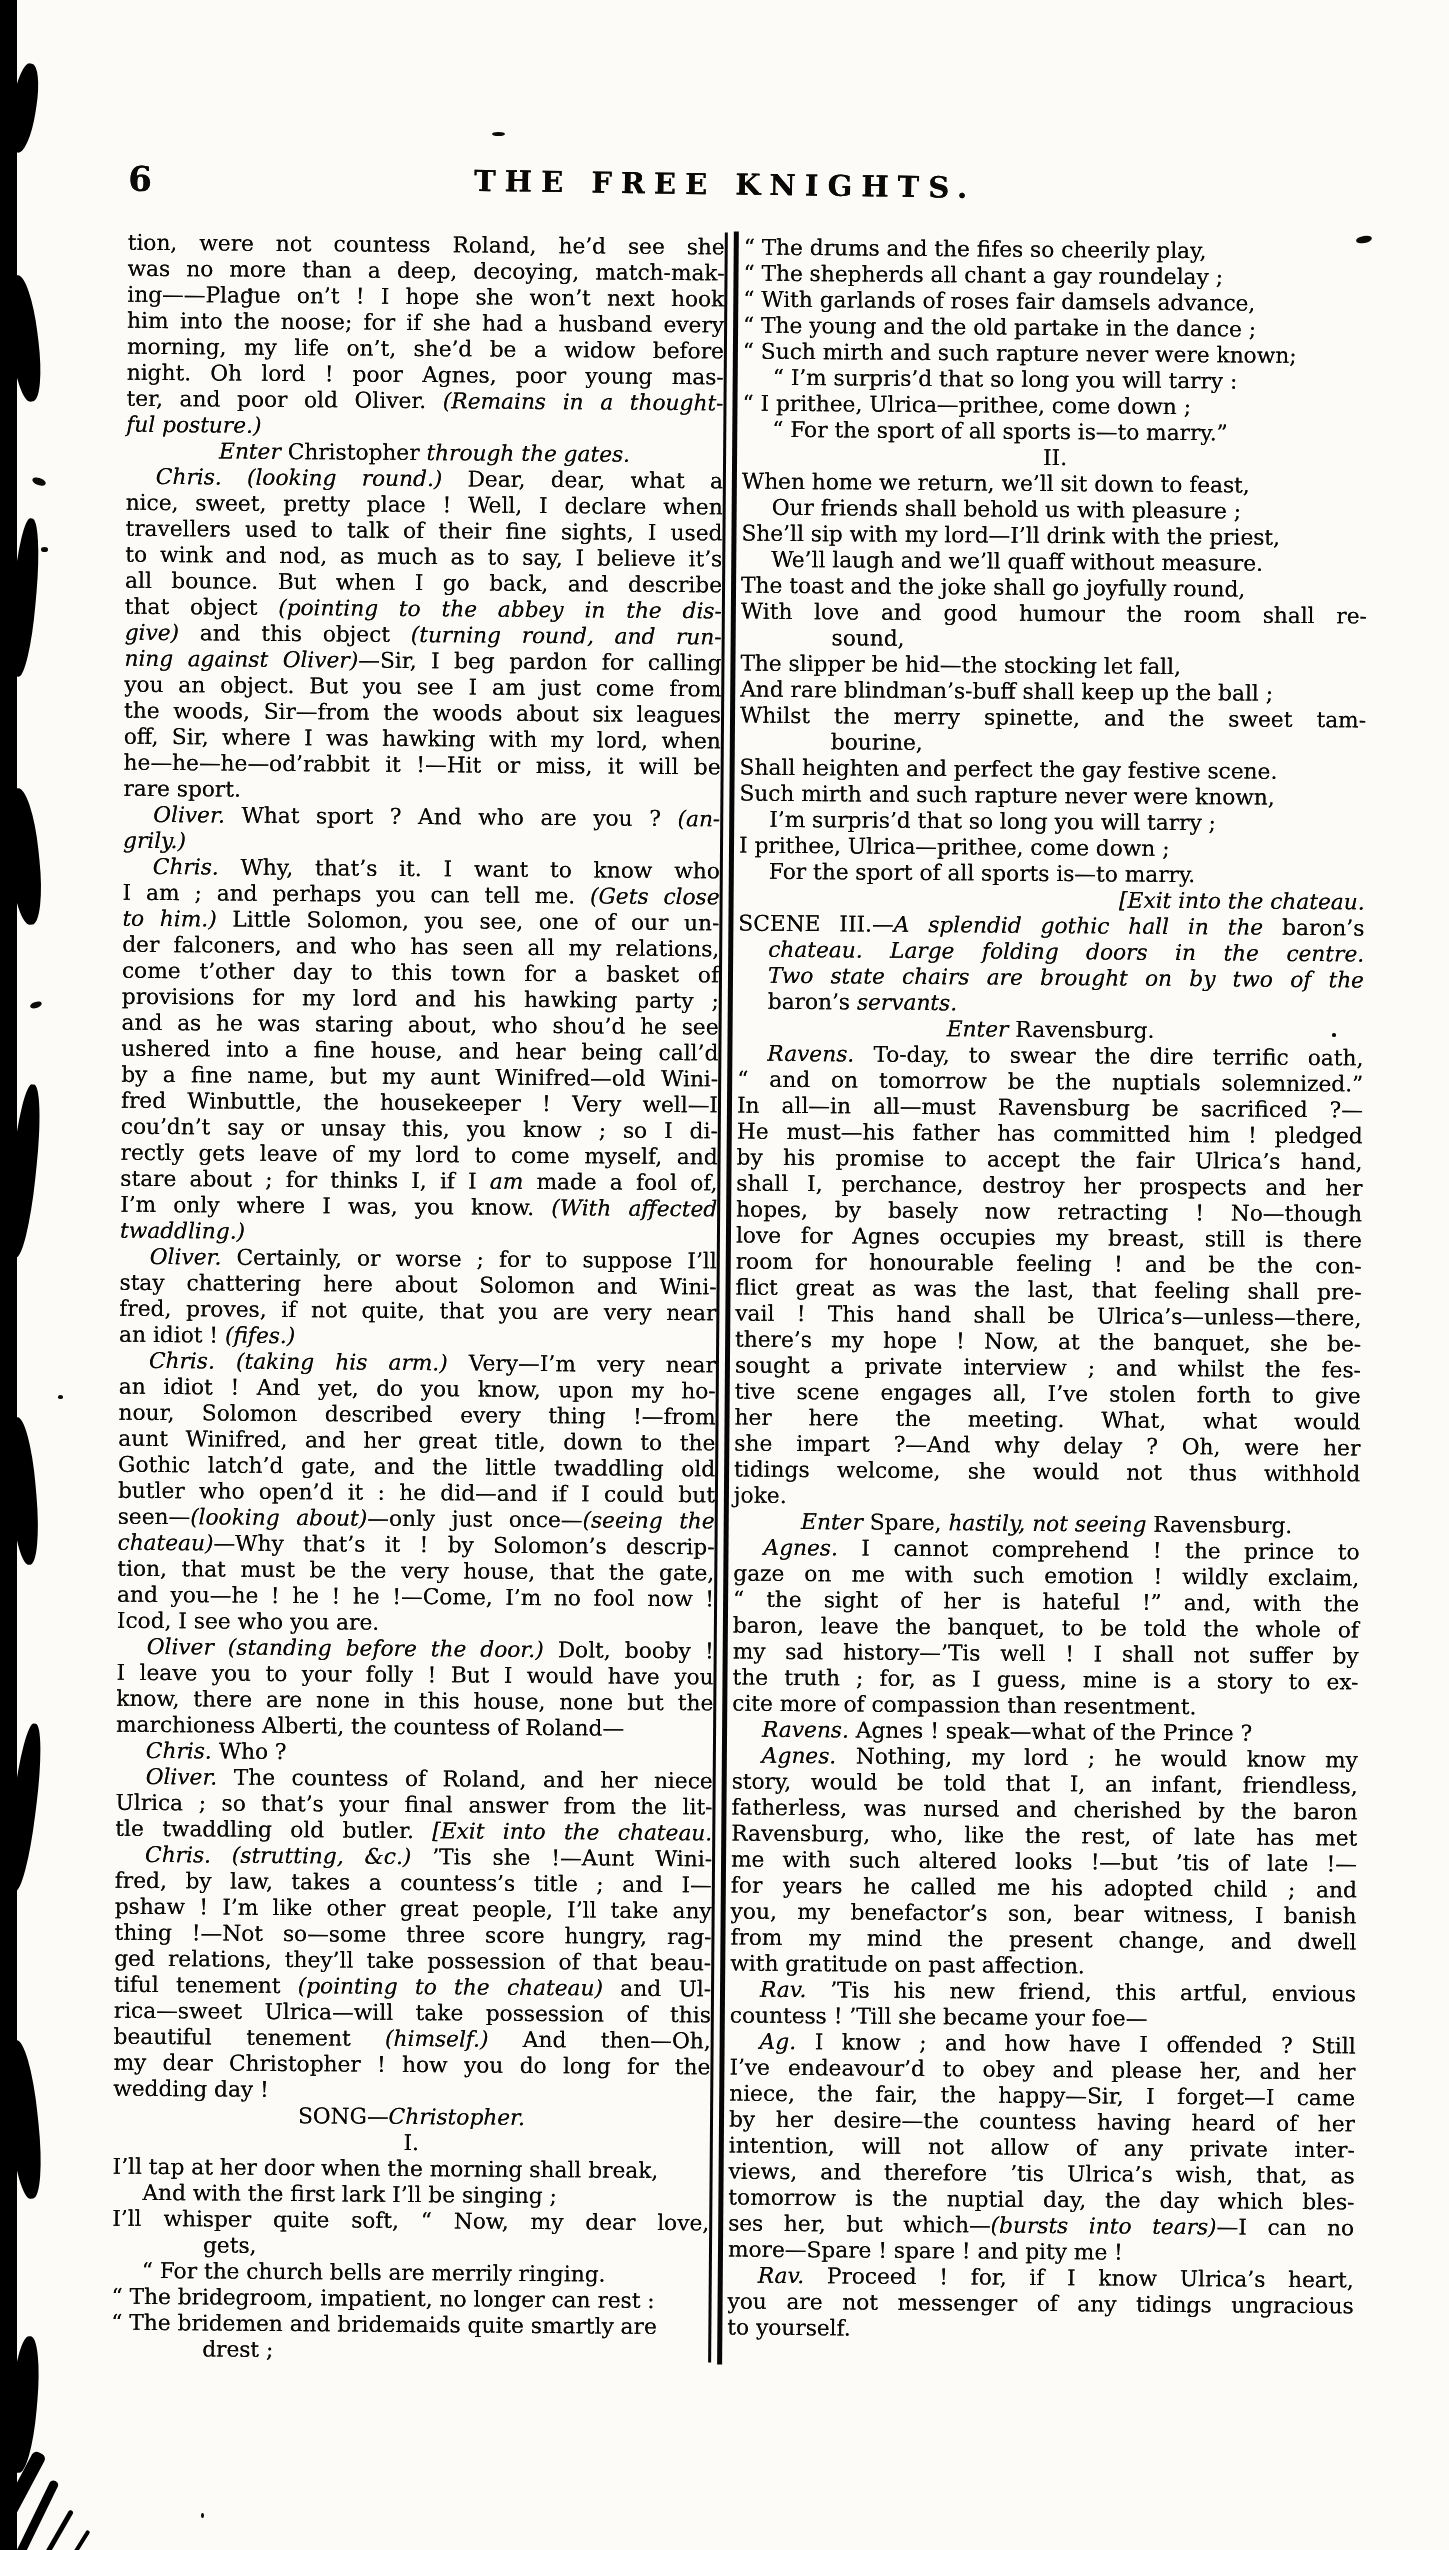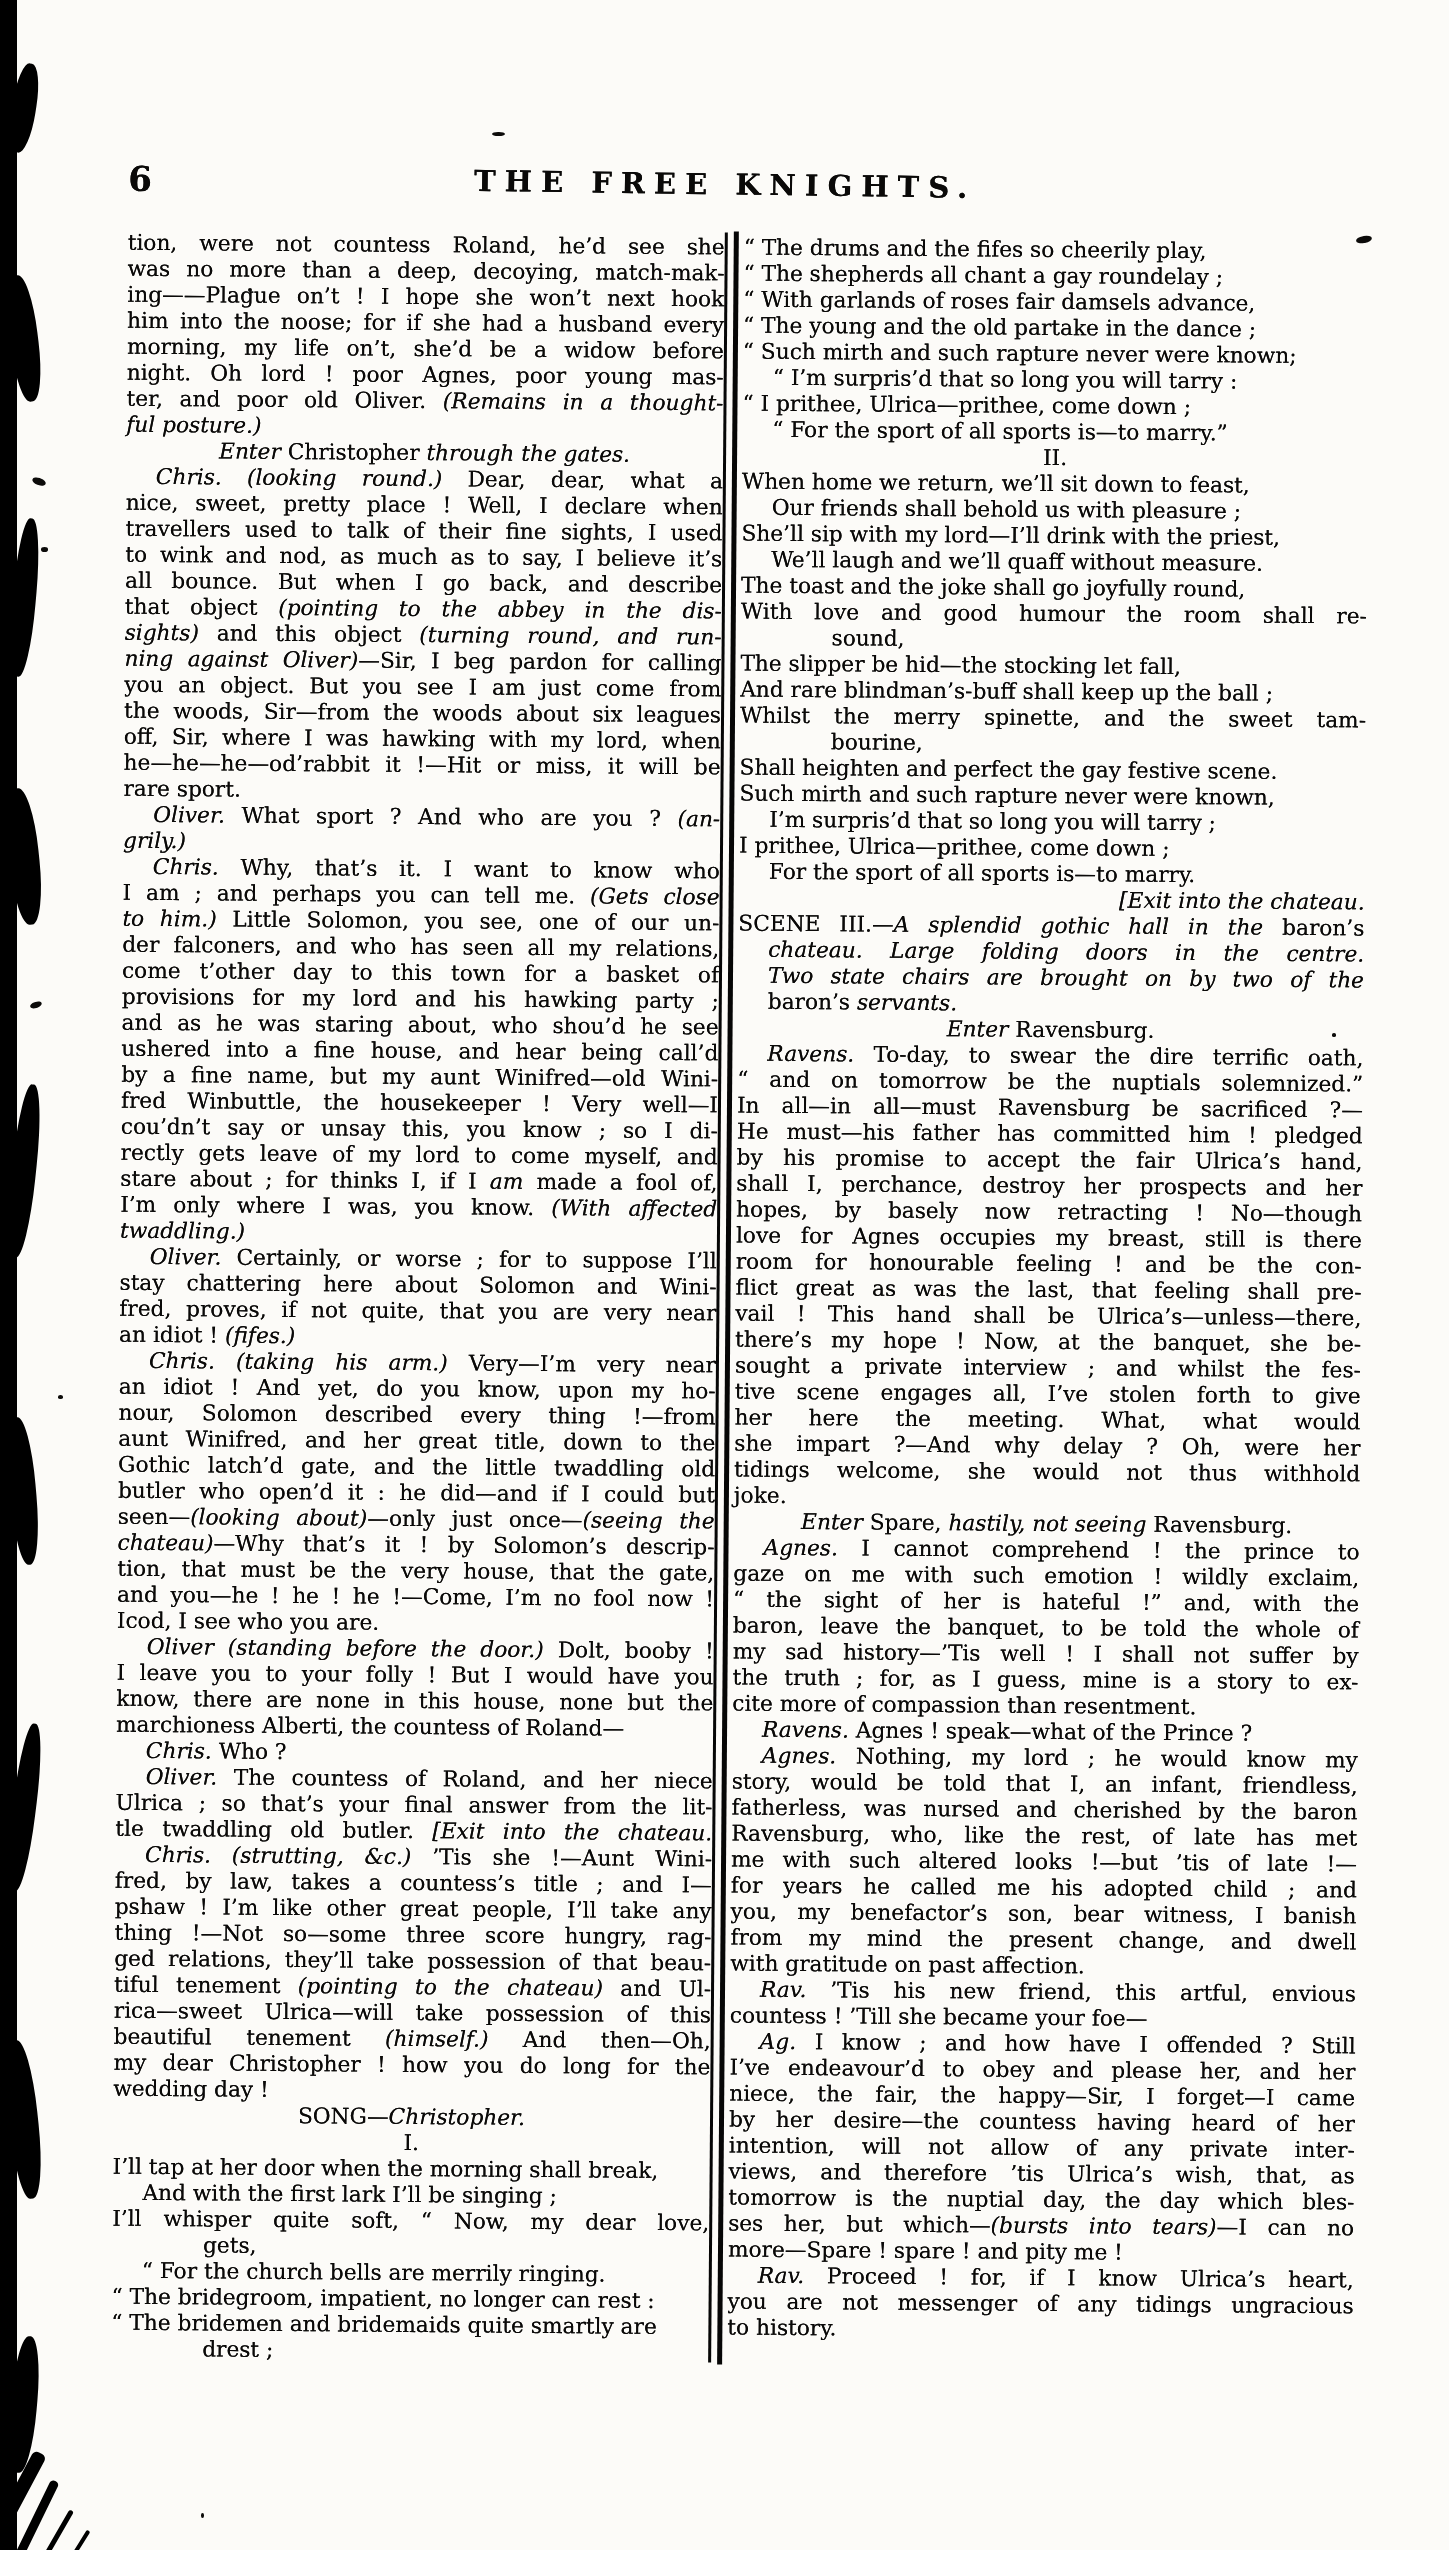--- a/index.html
+++ b/index.html
@@ -96,21 +96,21 @@
         <div class="ln al-j"><span>night. Oh lord ! poor Agnes, poor young mas-</span></div>
         <div class="ln al-j"><span>ter, and poor old Oliver. </span><i>(Remains in a thought-</i></div>
         <div class="ln"><i>ful posture.)</i></div>
         <div class="ln al-c"><i>Enter</i><span> Christopher </span><i>through the gates.</i></div>
         <div class="ln al-j in1"><i>Chris. (looking round.)</i><span> Dear, dear, what a</span></div>
         <div class="ln al-j"><span>nice, sweet, pretty place ! Well, I declare when</span></div>
         <div class="ln al-j"><span>travellers used to talk of their fine sights, I used</span></div>
         <div class="ln al-j"><span>to wink and nod, as much as to say, I believe it’s</span></div>
         <div class="ln al-j"><span>all bounce. But when I go back, and describe</span></div>
         <div class="ln al-j"><span>that object </span><i>(pointing to the abbey in the dis-</i></div>
-        <div class="ln al-j"><i>sights)</i><span> and this object </span><i>(turning round, and run-</i></div>
+        <div class="ln al-j"><i>give)</i><span> and this object </span><i>(turning round, and run-</i></div>
         <div class="ln al-j"><i>ning against Oliver)</i><span>—Sir, I beg pardon for calling</span></div>
         <div class="ln al-j"><span>you an object. But you see I am just come from</span></div>
         <div class="ln al-j"><span>the woods, Sir—from the woods about six leagues</span></div>
         <div class="ln al-j"><span>off, Sir, where I was hawking with my lord, when</span></div>
         <div class="ln al-j"><span>he—he—he—od’rabbit it !—Hit or miss, it will be</span></div>
         <div class="ln"><span>rare sport.</span></div>
         <div class="ln al-j in1"><i>Oliver.</i><span> What sport ? And who are you ? </span><i>(an-</i></div>
         <div class="ln"><i>grily.)</i></div>
         <div class="ln al-j in1"><i>Chris.</i><span> Why, that’s it. I want to know who</span></div>
         <div class="ln al-j"><span>I am ; and perhaps you can tell me. </span><i>(Gets close</i></div>
@@ -245,18 +245,18 @@
         <div class="ln al-j"><span>I’ve endeavour’d to obey and please her, and her</span></div>
         <div class="ln al-j"><span>niece, the fair, the happy—Sir, I forget—I came</span></div>
         <div class="ln al-j"><span>by her desire—the countess having heard of her</span></div>
         <div class="ln al-j"><span>intention, will not allow of any private inter-</span></div>
         <div class="ln al-j"><span>views, and therefore ’tis Ulrica’s wish, that, as</span></div>
         <div class="ln al-j"><span>tomorrow is the nuptial day, the day which bles-</span></div>
         <div class="ln al-j"><span>ses her, but which—</span><i>(bursts into tears)</i><span>—I can no</span></div>
         <div class="ln"><span>more—Spare ! spare ! and pity me !</span></div>
         <div class="ln al-j in1"><i>Rav.</i><span> Proceed ! for, if I know Ulrica’s heart,</span></div>
         <div class="ln al-j"><span>you are not messenger of any tidings ungracious</span></div>
-        <div class="ln"><span>to history.</span></div>
+        <div class="ln"><span>to yourself.</span></div>
       </div>
 
   </div>
 </div>
 
 
 </body></html>

